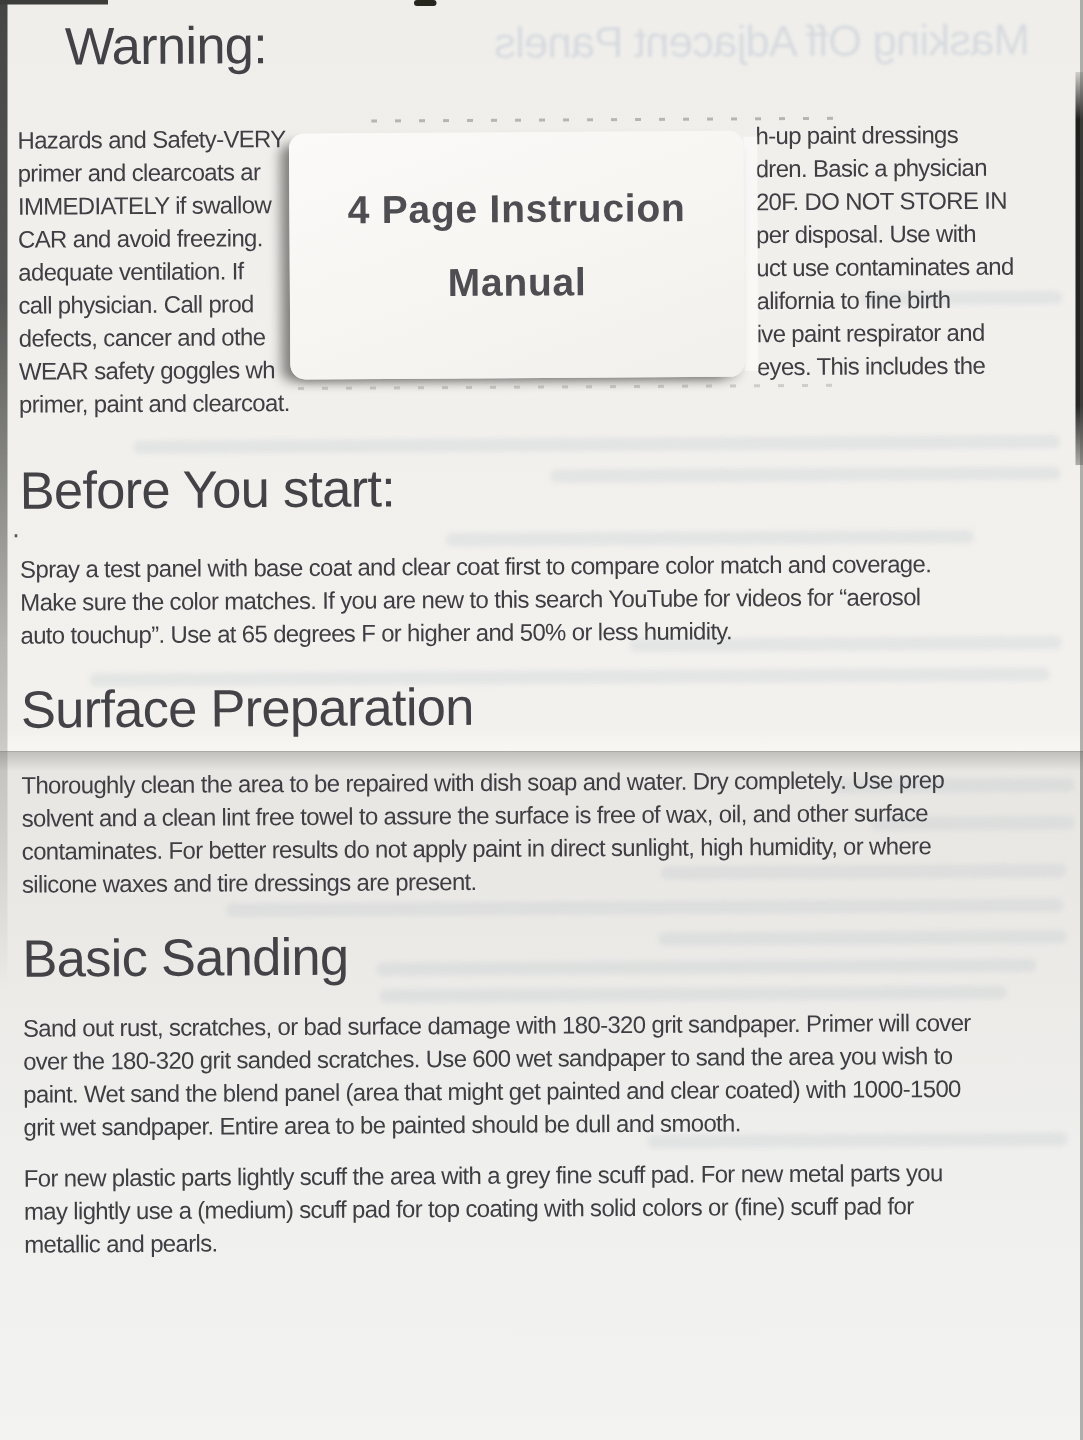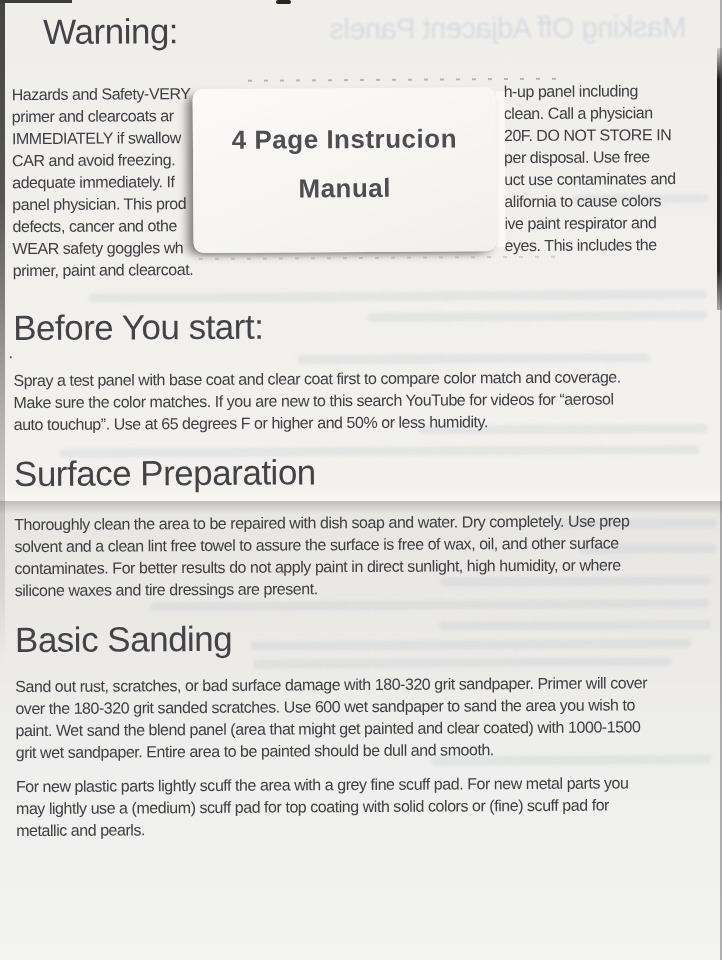--- a/index.html
+++ b/index.html
@@ -83,41 +83,41 @@
     <div class="ghost" style="left:438px;top:622px;width:272px;"></div>
     <div class="ghost" style="left:250px;top:641px;width:440px;"></div>
     <div class="ghost" style="left:252px;top:659px;width:418px;"></div>
     <div class="ghost" style="left:430px;top:757px;width:280px;"></div>
 
     <div class="h" style="left:14px;top:10px;margin-left:32px;">Warning:</div>
 
     <div class="para" style="left:14px;top:82px;">
       <div class="wrow">
         <span class="line">Hazards and Safety-VERY</span>
-        <span class="line frag-right">h-up panel including</span>
+        <span class="line frag-right">h-up paint dressings</span>
       </div>
       <div class="wrow">
         <span class="line">primer and clearcoats ar</span>
-        <span class="line frag-right">clean. Call a physician</span>
+        <span class="line frag-right">dren. Basic a physician</span>
       </div>
       <div class="wrow">
         <span class="line">IMMEDIATELY if swallow</span>
         <span class="line frag-right">20F. DO NOT STORE IN</span>
       </div>
       <div class="wrow">
         <span class="line">CAR and avoid freezing.</span>
-        <span class="line frag-right">per disposal. Use free</span>
+        <span class="line frag-right">per disposal. Use with</span>
       </div>
       <div class="wrow">
-        <span class="line">adequate immediately. If</span>
+        <span class="line">adequate ventilation. If</span>
         <span class="line frag-right">uct use contaminates and</span>
       </div>
       <div class="wrow">
-        <span class="line">panel physician. This prod</span>
-        <span class="line frag-right">alifornia to cause colors</span>
+        <span class="line">call physician. Call prod</span>
+        <span class="line frag-right">alifornia to fine birth</span>
       </div>
       <div class="wrow">
         <span class="line">defects, cancer and othe</span>
         <span class="line frag-right">ive paint respirator and</span>
       </div>
       <div class="wrow">
         <span class="line">WEAR safety goggles wh</span>
         <span class="line frag-right">eyes. This includes the</span>
       </div>
       <div class="wrow">

